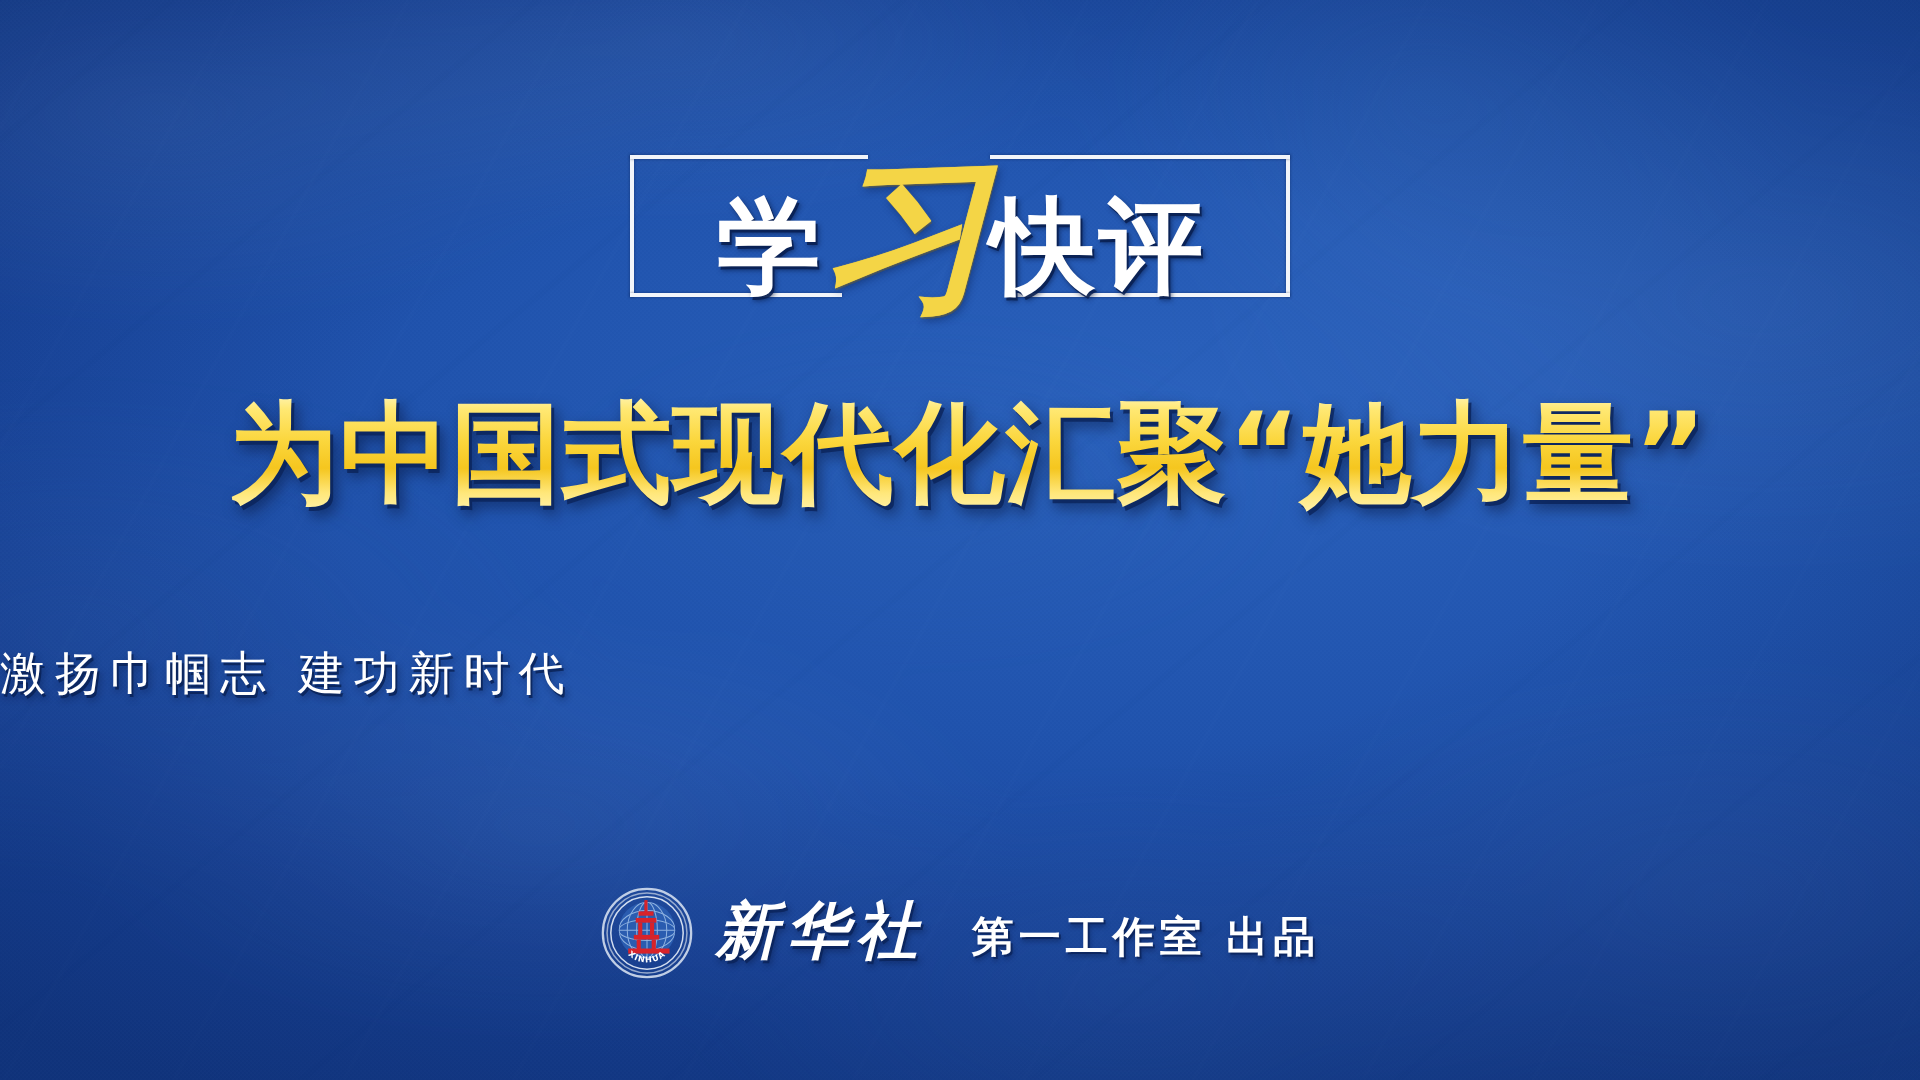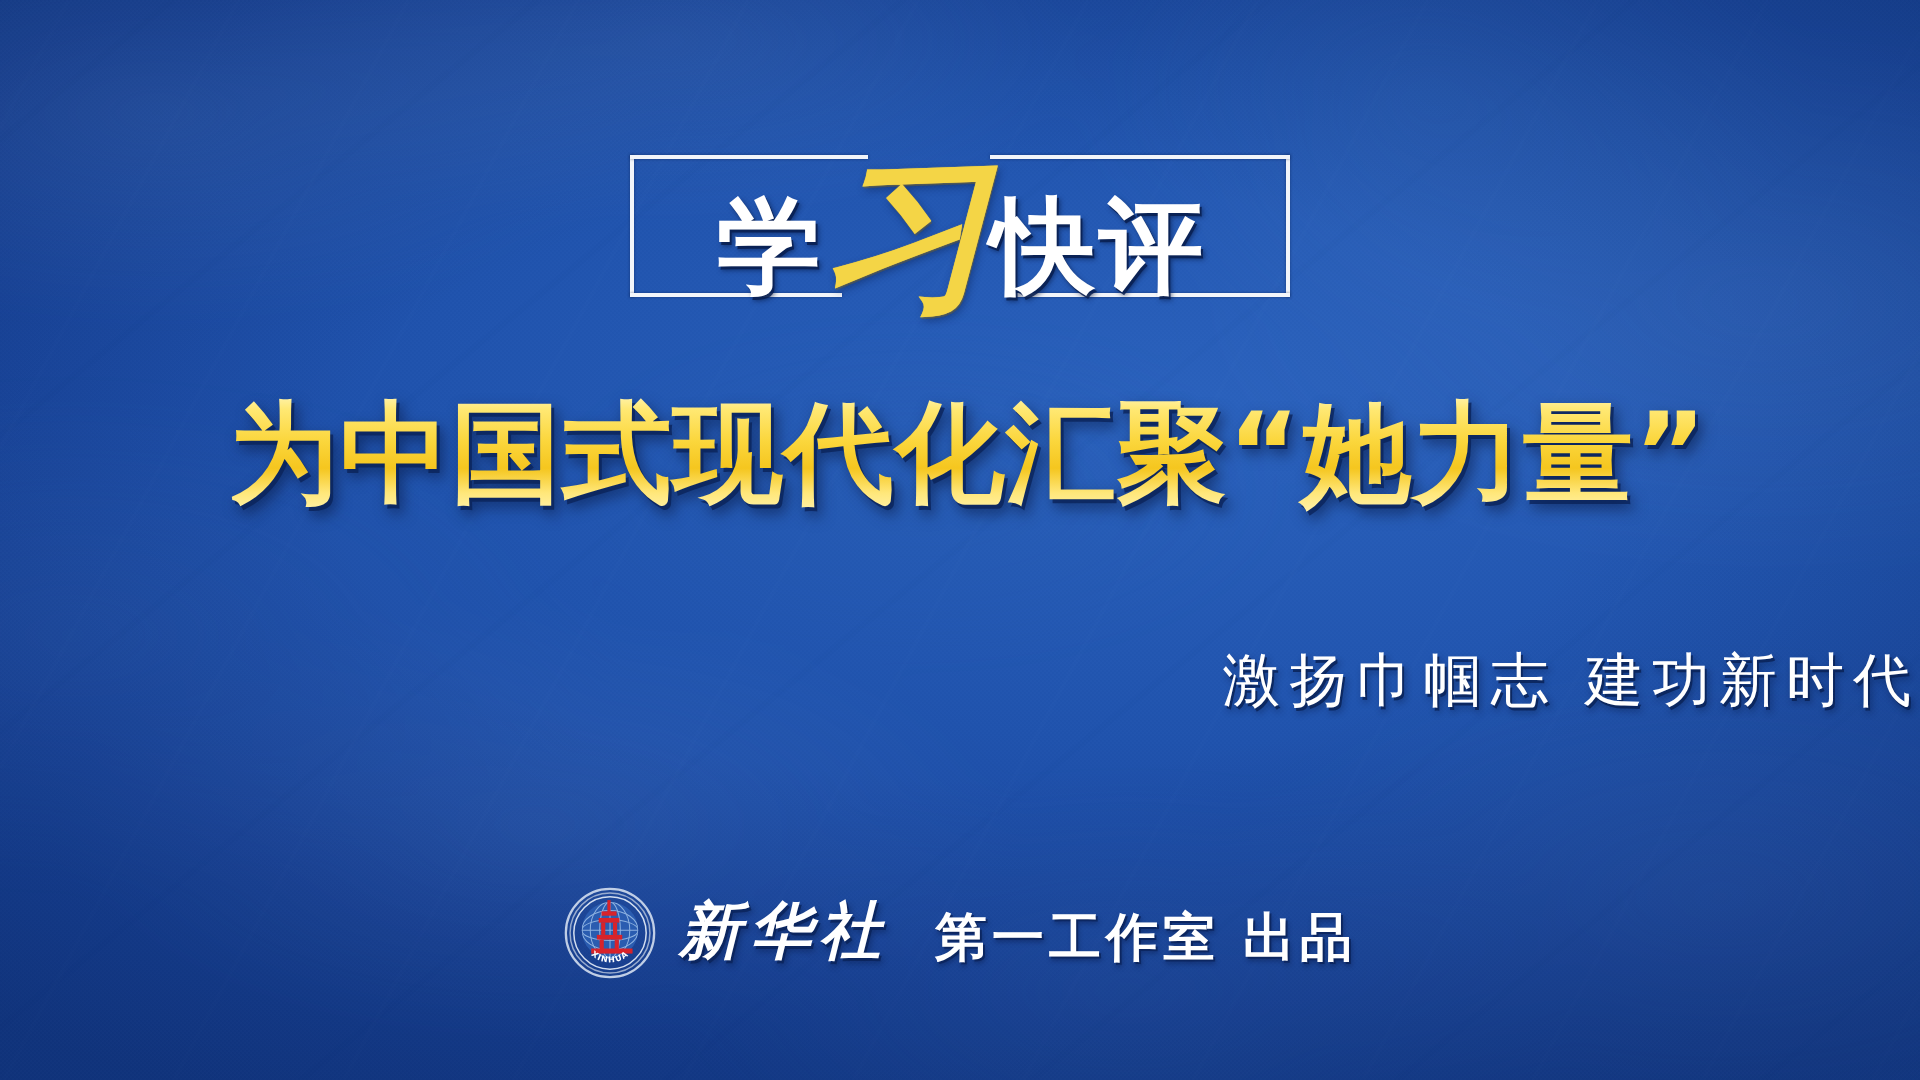--- a/index.html
+++ b/index.html
@@ -194,24 +194,24 @@
     filter: drop-shadow(3px 4px 0 rgba(10,34,88,.78))
             drop-shadow(4px 6px 7px rgba(4,16,52,.5));
   }
 
   
   .subtitle {
     position: absolute;
     left: 0;
     right: 0;
     top: 646px;
-    text-align: right;
+    text-align: left;
     font-family: "DejaVu Sans", "Liberation Sans", sans-serif;
     font-weight: 400;
-    font-size: 58px;
+    font-size: 46px;
     line-height: 1.2;
     letter-spacing: 9px;
     color: #ffffff;
     text-shadow:
       2px 3px 0 rgba(9,32,84,.8),
       3px 5px 7px rgba(4,16,52,.45);
   }
 
   
   .footer {
@@ -244,21 +244,21 @@
     color: #ffffff;
     text-shadow: 2px 3px 0 rgba(9,32,84,.72), 3px 5px 6px rgba(4,16,52,.42);
     position: relative;
     top: -2px;
     text-align: center;
   }
 
   .studio-credit {
     font-family: "DejaVu Serif", "Liberation Serif", serif;
     font-weight: 700;
-    font-size: 52px;
+    font-size: 42px;
     line-height: 1;
     letter-spacing: 5px;
     color: #ffffff;
     text-shadow: 2px 2px 0 rgba(9,32,84,.7), 2px 4px 5px rgba(4,16,52,.4);
     position: relative;
     top: 4px;
     margin-left: 24px;
   }
 </style>
 </head>

